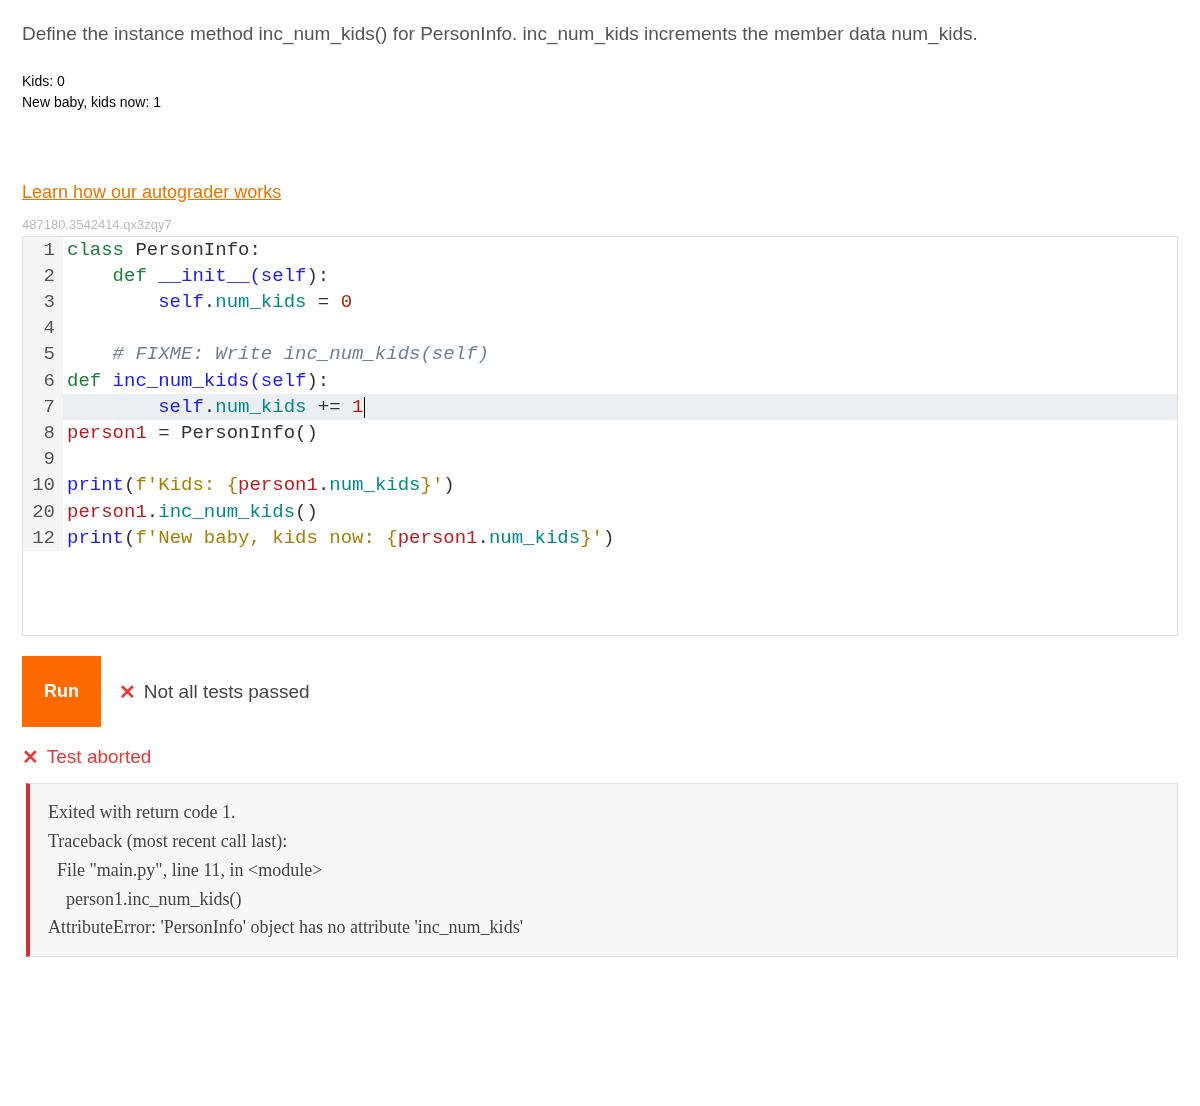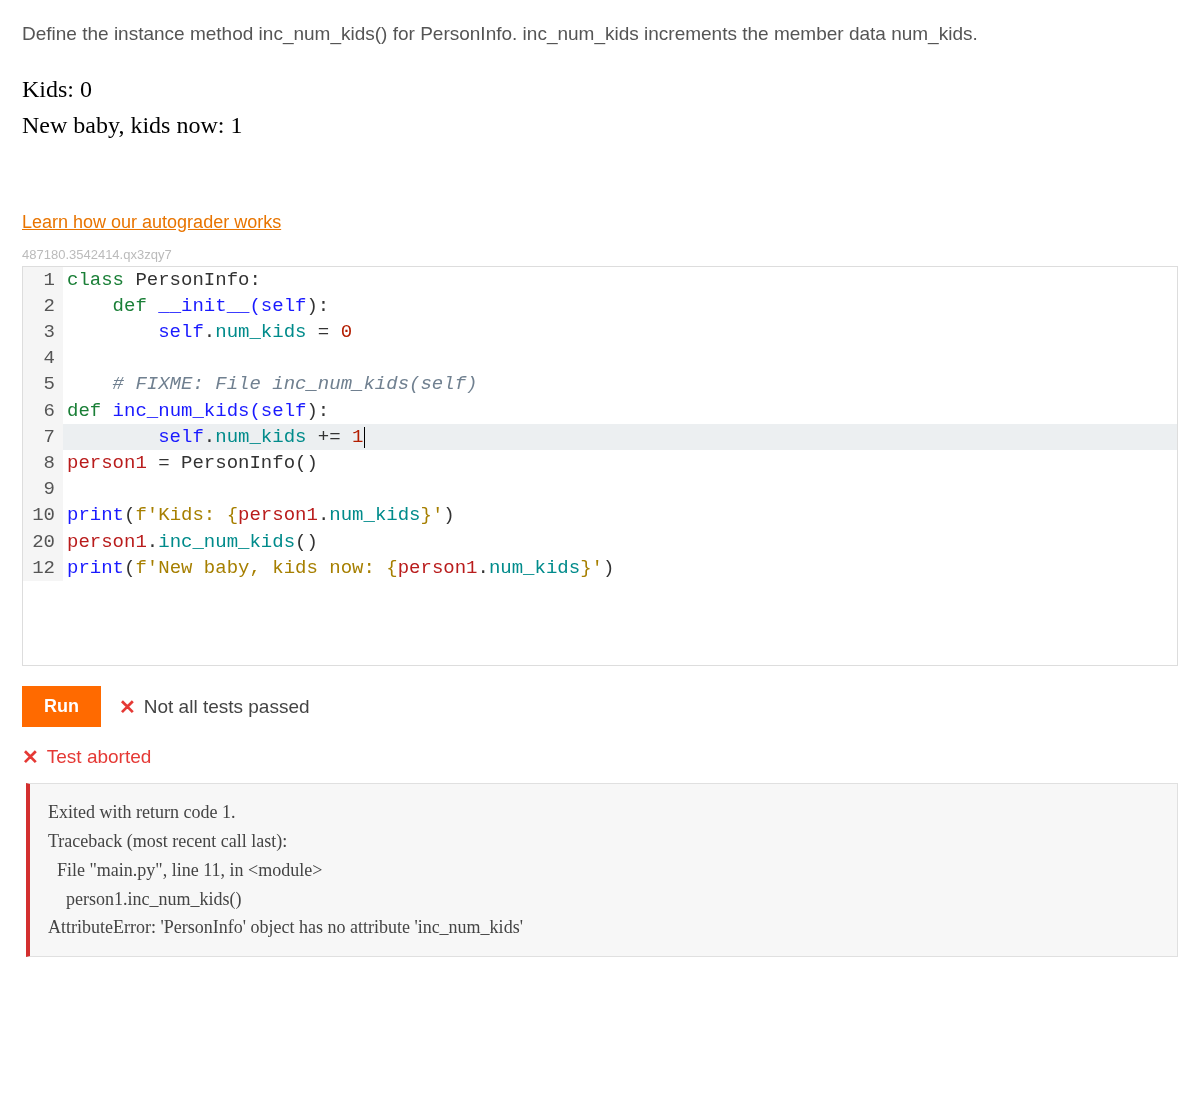--- a/index.html
+++ b/index.html
@@ -7,22 +7,22 @@
     font-family: -apple-system, BlinkMacSystemFont, "Segoe UI", Helvetica, Arial, sans-serif;
     color: #333;
     background: #fff;
     width: 1200px;
     padding: 20px 22px;
     font-size: 19px;
   }
   .instructions { color: #555; line-height: 1.5; margin-bottom: 22px; }
   .instructions p { margin-bottom: 22px; }
   .sample-output {
-    font-family: Liberation Serif, serif;
-    font-size: 24px;
+    font-family: Liberation Sans, sans-serif;
+    font-size: 14px;
     color: #000;
     white-space: pre;
     line-height: 1.5;
     margin-bottom: 68px;
   }
   a.link {
     color: #e87400;
     text-decoration: underline;
     font-size: 18px;
   }
@@ -73,21 +73,21 @@
   .tok-fld  { color: #008b8b; }
   .tok-var  { color: #b91c1c; }
 
   .run-row { display: flex; align-items: center; gap: 18px; margin-bottom: 18px; }
   .run-btn {
     background: #ff6a00;
     color: #fff;
     border: none;
     font-weight: 700;
     font-size: 18px;
-    padding: 10px 22px;
+    padding: 25px 22px;
     cursor: pointer;
   }
   .status { color: #444; font-size: 19px; display: flex; align-items: center; gap: 8px; }
   .status .x-icon { color: #e53935; font-size: 20px; font-weight: bold; }
   .test-aborted { color: #e53935; font-size: 19px; margin: 8px 0 14px 0; display: flex; align-items: center; gap: 8px; }
   .test-aborted .x-icon { color: #e53935; font-size: 20px; font-weight: bold; }
 
   .error-box {
     border: 1px solid #e0e0e0;
     border-left: 4px solid #d32f2f;
@@ -130,21 +130,21 @@
   <div class="editor-row">
     <div class="gutter">3</div>
     <div class="code">        <span class="tok-self">self</span><span>.</span><span class="tok-fld">num_kids</span><span> = </span><span class="tok-num">0</span></div>
   </div>
   <div class="editor-row">
     <div class="gutter">4</div>
     <div class="code"> </div>
   </div>
   <div class="editor-row">
     <div class="gutter">5</div>
-    <div class="code">    <span class="tok-com"># FIXME: File inc_num_kids(self)</span></div>
+    <div class="code">    <span class="tok-com"># FIXME: Write inc_num_kids(self)</span></div>
   </div>
   <div class="editor-row">
     <div class="gutter">6</div>
     <div class="code"><span class="tok-kw">def</span><span class="tok-def"> inc_num_kids(</span><span class="tok-self">self</span><span>):</span></div>
   </div>
   <div class="editor-row hl">
     <div class="gutter">7</div>
     <div class="code">        <span class="tok-self">self</span><span>.</span><span class="tok-fld">num_kids</span><span> += </span><span class="tok-num">1</span><span class="cursor"></span></div>
   </div>
   <div class="editor-row">

